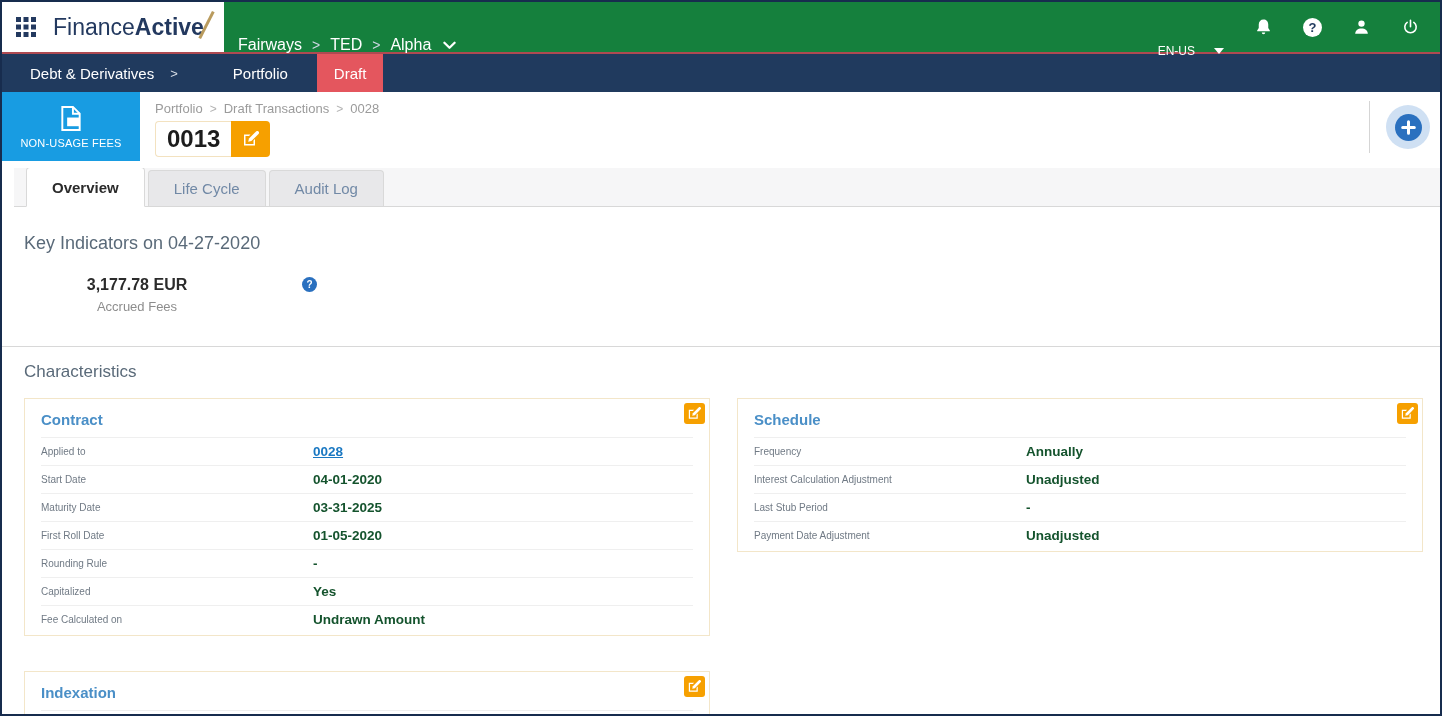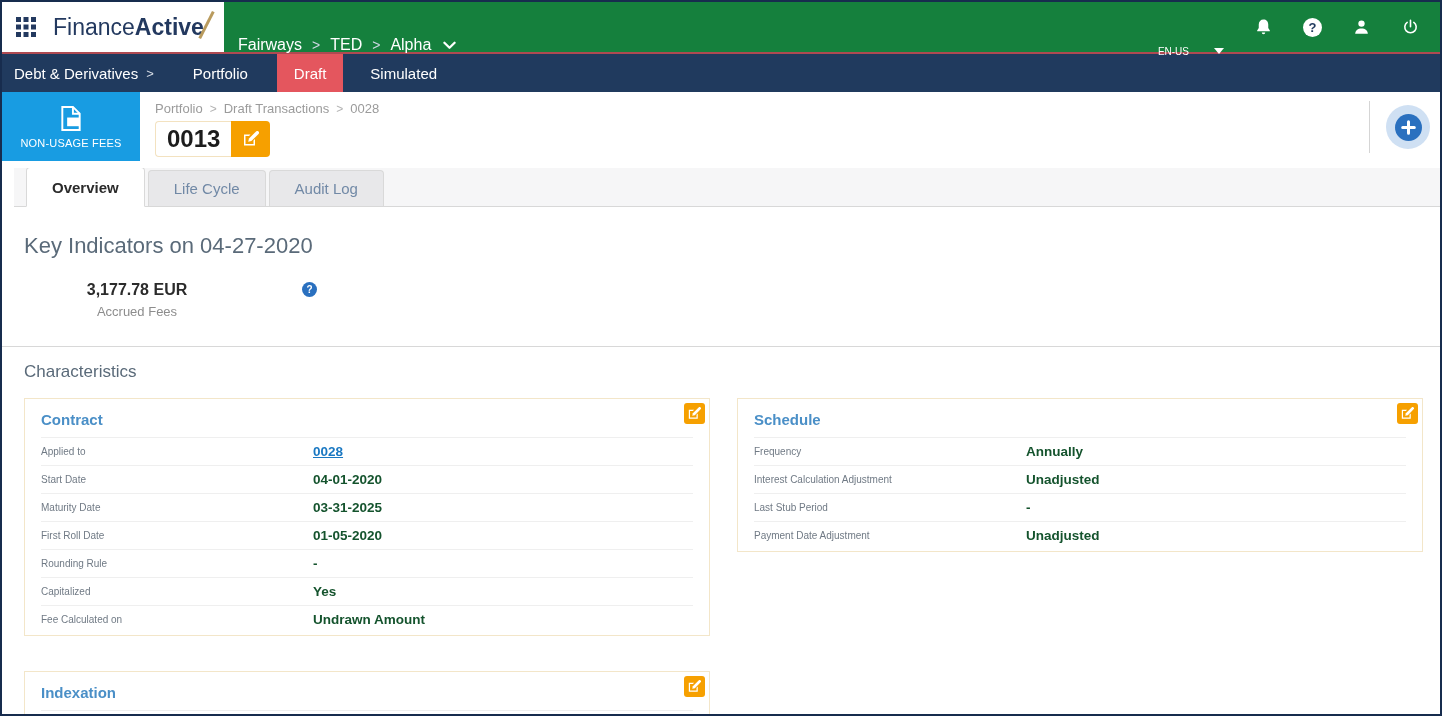--- a/index.html
+++ b/index.html
@@ -19,30 +19,30 @@
   .grid-icon { display:flex; flex:none; margin-right:16px; cursor:pointer; }
   .logo { font-size:23px; color:#23395f; white-space:nowrap; display:flex; align-items:center; }
   .logo .lf { font-weight:400; }
   .logo .la { font-weight:700; }
   .logo-slash { width:3px; height:30px; background:#b99b5e; transform:rotate(27deg); margin-left:1px; margin-top:-4px; }
   .ctx-crumb { display:flex; align-items:center; color:#fff; font-size:16px; margin-left:14px; gap:10px;margin-top:36px; }
   .ctx-crumb .sep { color:#cfd8e4; font-size:14px; }
   .ctx-item { cursor:pointer; }
   .chev { margin-left:2px; display:flex; }
   .topbar-right { margin-left:auto; display:flex; align-items:center; gap:30px; padding-right:20px; }
-  .lang { color:#fff; font-size:10px; display:flex; align-items:center; gap:25px; cursor:pointer;margin-top:48px; }
+  .lang { color:#fff; font-size:12px; display:flex; align-items:center; gap:19px; cursor:pointer;margin-top:48px; }
   .tb-icon { display:flex; align-items:center; cursor:pointer; }
   .help-circle { width:19px; height:19px; border-radius:50%; background:#fff; color:#203a5e; font-size:13px; font-weight:bold; display:flex; align-items:center; justify-content:center; }
 
   
   .accent-line { height:2px; background:#ae4a52; }
 
   
   .subnav { height:38px; background:#203a5e; display:flex; align-items:stretch; color:#fff; font-size:15px; }
-  .subnav .section { display:flex; align-items:center; padding:0 12px; gap:8px; cursor:pointer; }
+  .subnav .section { display:flex; align-items:center; padding:0 28px; gap:16px; cursor:pointer; }
   .subnav .section .arr { font-size:13px; color:#d7dde6; }
   .subnav-item { display:flex; align-items:center; padding:0 21px; cursor:pointer; margin-left:6px; }
   .subnav-item.active { background:#e4565e; margin-left:8px; padding:0 17px; }
 
   
   .page-header { position:relative; height:76px; background:#fff; }
   .module-tile { position:absolute; left:0; top:0; width:138px; height:69px; background:#189ce2; color:#fff;
     display:flex; flex-direction:column; align-items:center; justify-content:center; gap:5px; cursor:pointer; }
   .module-tile .mt-label { font-size:11px; letter-spacing:.2px; }
   .ph-main { margin-left:153px; padding-top:9px; }
@@ -60,21 +60,21 @@
 
   
   .tabbar { display:flex; background:#f6f6f7; border-bottom:1px solid #d8d8d8; padding-left:12px; height:39px; align-items:flex-end;margin-left:12px; }
   .tab { height:36px; display:flex; align-items:center; padding:0 25px; font-size:15px;
     border:1px solid #d9d9d9; border-bottom:none; border-radius:4px 4px 0 0; margin-right:3px;
     background:#e8e8ea; color:#7189a6; cursor:pointer; }
   .tab.active { height:40px; margin-bottom:-1px; border-bottom:1px solid #fff; background:#fff; color:#2b2b2b; font-weight:bold; }
 
   
   .ki-section { height:140px; padding:26px 22px 0; border-bottom:1px solid #d8d8d8; }
-  .ki-heading { font-size:22px; font-weight:400; color:#5a6a79; margin:0 0 22px; }
+  .ki-heading { font-size:18px; font-weight:400; color:#5a6a79; margin:0 0 22px; }
   .ki-row { display:flex; align-items:flex-start; }
   .metric { width:226px; text-align:center; }
   .metric-value { font-size:16px; font-weight:bold; color:#2b2b2b; }
   .metric-label { font-size:13px; color:#8d8d8d; margin-top:5px; }
   .q-icon { margin-left:52px; width:15px; height:15px; border-radius:50%; background:#2a70bf; color:#fff;
     font-size:10px; font-weight:bold; display:flex; align-items:center; justify-content:center; margin-top:1px; cursor:pointer; }
 
   
   .char-section { padding:15px 0 0 22px; }
   .char-heading { font-size:17px; font-weight:400; color:#5a6a79; margin:0 0 16px; }
@@ -162,21 +162,20 @@
 
 <div class="accent-line"></div>
 
 <div class="subnav">
   <span class="section">
     <span>Debt &amp; Derivatives</span>
     <span class="arr">&gt;</span>
   </span>
   <span class="subnav-item">Portfolio</span>
   <span class="subnav-item active">Draft</span>
-  <span class="subnav-item">Simulated</span>
 </div>
 
 <div class="page-header">
   <div class="module-tile">
     <svg width="26" height="27" viewBox="0 0 26 28">
       <path d="M4 2h11l7 7v17H4z" fill="none" stroke="#fff" stroke-width="2"></path>
       <path d="M15 2v7h7" fill="none" stroke="#fff" stroke-width="2"></path>
       <rect x="9" y="13" width="13" height="9" fill="#fff"></rect>
     </svg>
     <span class="mt-label">NON-USAGE FEES</span>

